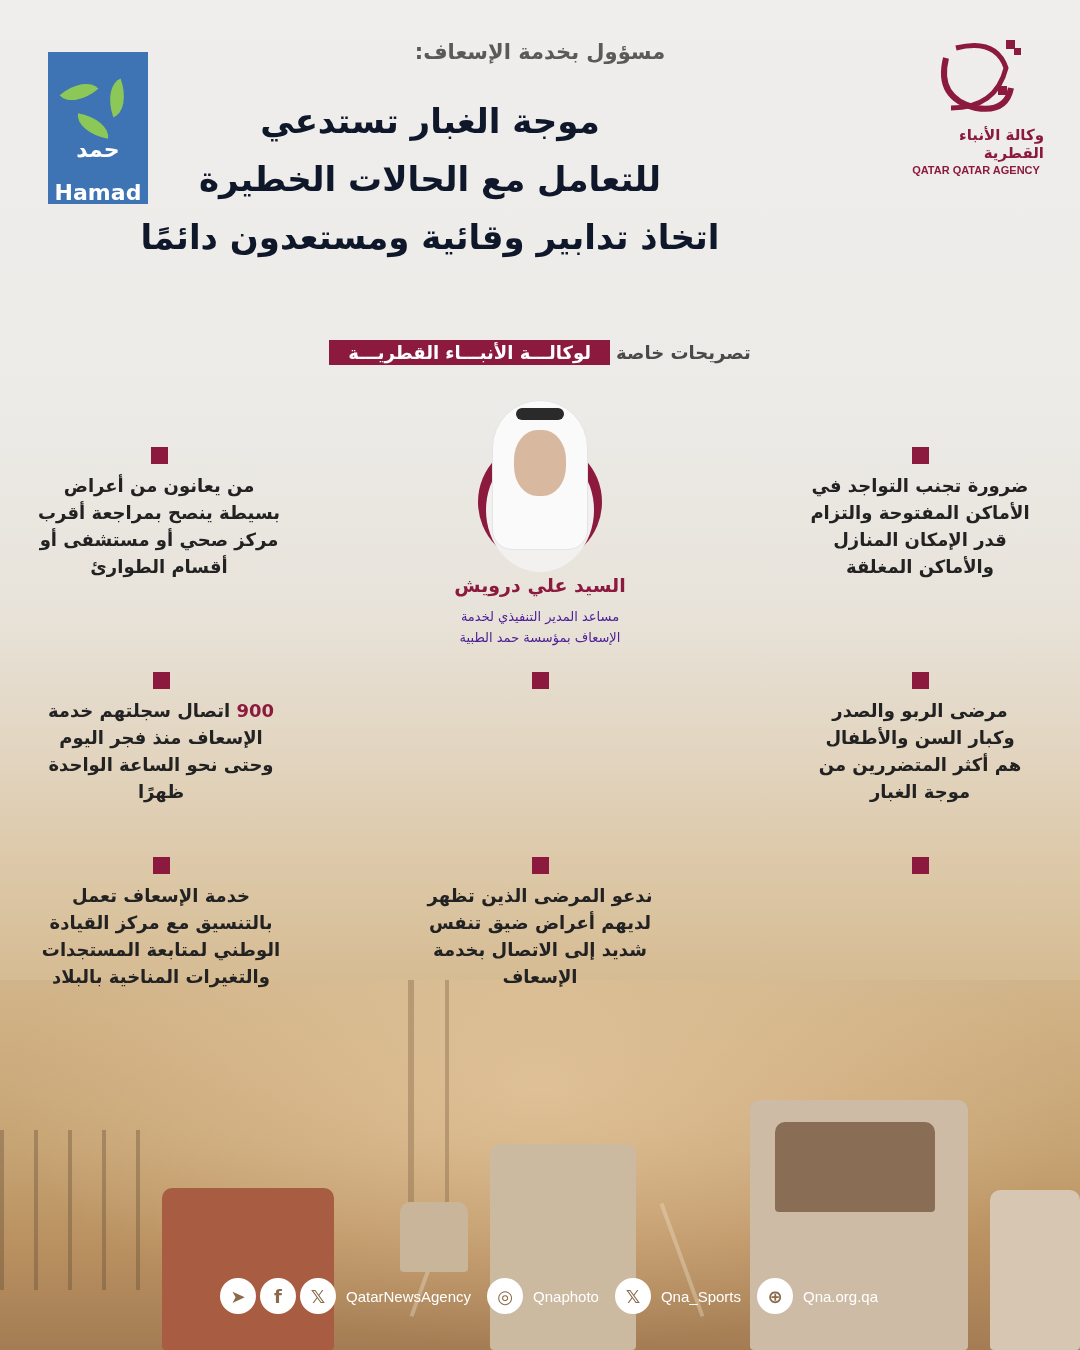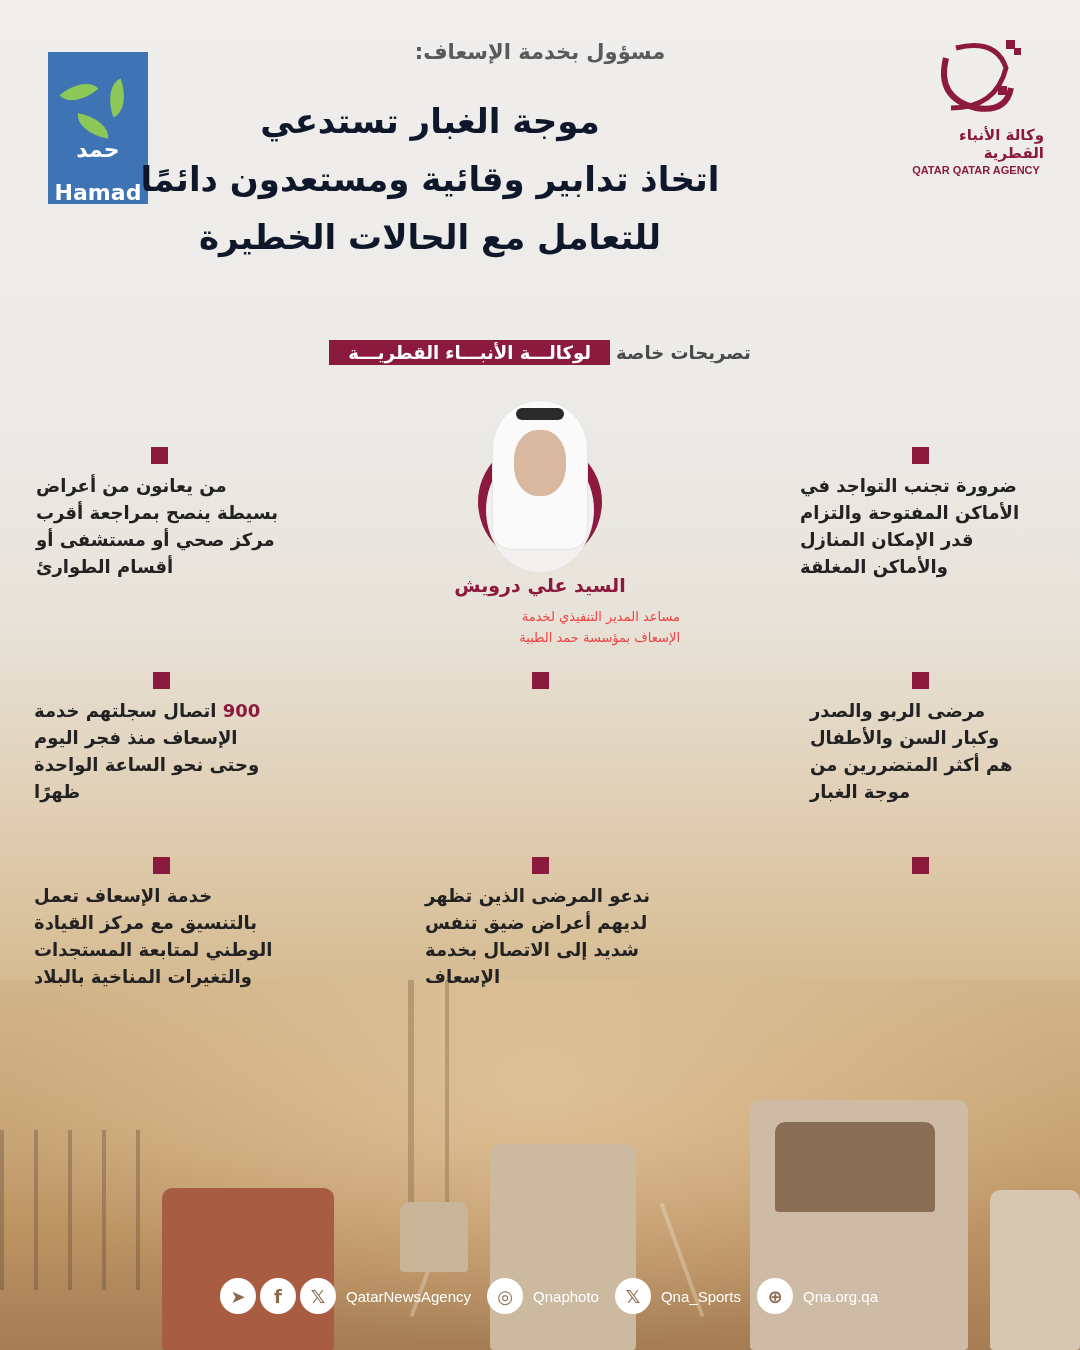--- a/index.html
+++ b/index.html
@@ -77,26 +77,26 @@
   }
   .ghutra { position: absolute; left: 14px; top: 0; width: 96px; height: 150px;
     background: #fafafa; border-radius: 48px 48px 20px 20px; border: 1px solid #e4e4e4; }
   .agal { position: absolute; left: 38px; top: 8px; width: 48px; height: 12px; background: #2a2a2a; border-radius: 6px; }
   .face { position: absolute; left: 36px; top: 30px; width: 52px; height: 66px; background: #d9b8a0; border-radius: 45%; }
   .person-name {
     position: absolute; top: 574px; left: 400px; width: 280px; text-align: center;
     direction: rtl; color: #8b1a3e; font-size: 19px; font-weight: bold;
   }
   .person-role {
-    position: absolute; top: 606px; left: 400px; width: 280px; text-align: right;
-    direction: rtl; color: #ef4444; font-size: 13px; line-height: 21px;
-  }
-
-  
-  .point { position: absolute; text-align: left; direction: rtl; }
+    position: absolute; top: 606px; left: 400px; width: 280px; text-align: center;
+    direction: rtl; color: #4c1d95; font-size: 13px; line-height: 21px;
+  }
+
+  
+  .point { position: absolute; text-align: center; direction: rtl; }
   .marker { width: 17px; height: 17px; background: #8b1a3e; margin: 0 auto 8px auto; }
   .point-text { font-size: 18px; font-weight: bold; color: #222; line-height: 27px; }
   .hl { color: #8b1a3e; }
 
   
   .footer {
     position: absolute; left: 220px; top: 1276px; height: 40px; display: flex; align-items: center;
   }
   .soc { width: 36px; height: 36px; border-radius: 50%; background: #fff; display: flex;
     align-items: center; justify-content: center; margin-right: 4px; color: #8a6a4a; font-weight: bold; font-size: 18px; }
@@ -138,22 +138,22 @@
     <rect x="88" y="10" width="7" height="7" fill="#8b1a3e"></rect>
     <rect x="72" y="48" width="9" height="9" fill="#8b1a3e"></rect>
   </svg>
   <div class="qna-ar">وكالة الأنباء القطرية</div>
   <div class="qna-en">QATAR QATAR AGENCY</div>
 </div>
 
 <div class="kicker">مسؤول بخدمة الإسعاف:</div>
 <div class="title">
   <div>موجة الغبار تستدعي</div>
+  <div>للتعامل مع الحالات الخطيرة</div>
   <div>اتخاذ تدابير وقائية ومستعدون دائمًا</div>
-  <div>للتعامل مع الحالات الخطيرة</div>
 </div>
 
 <div class="source-line">
   <span class="source-prefix">تصريحات خاصة</span>
   <span class="source-tag">لوكالـــة الأنبـــاء القطريـــة</span>
 </div>
 
 <div class="portrait">
   <div class="portrait-ring"></div>
   <div class="portrait-inner"></div>

